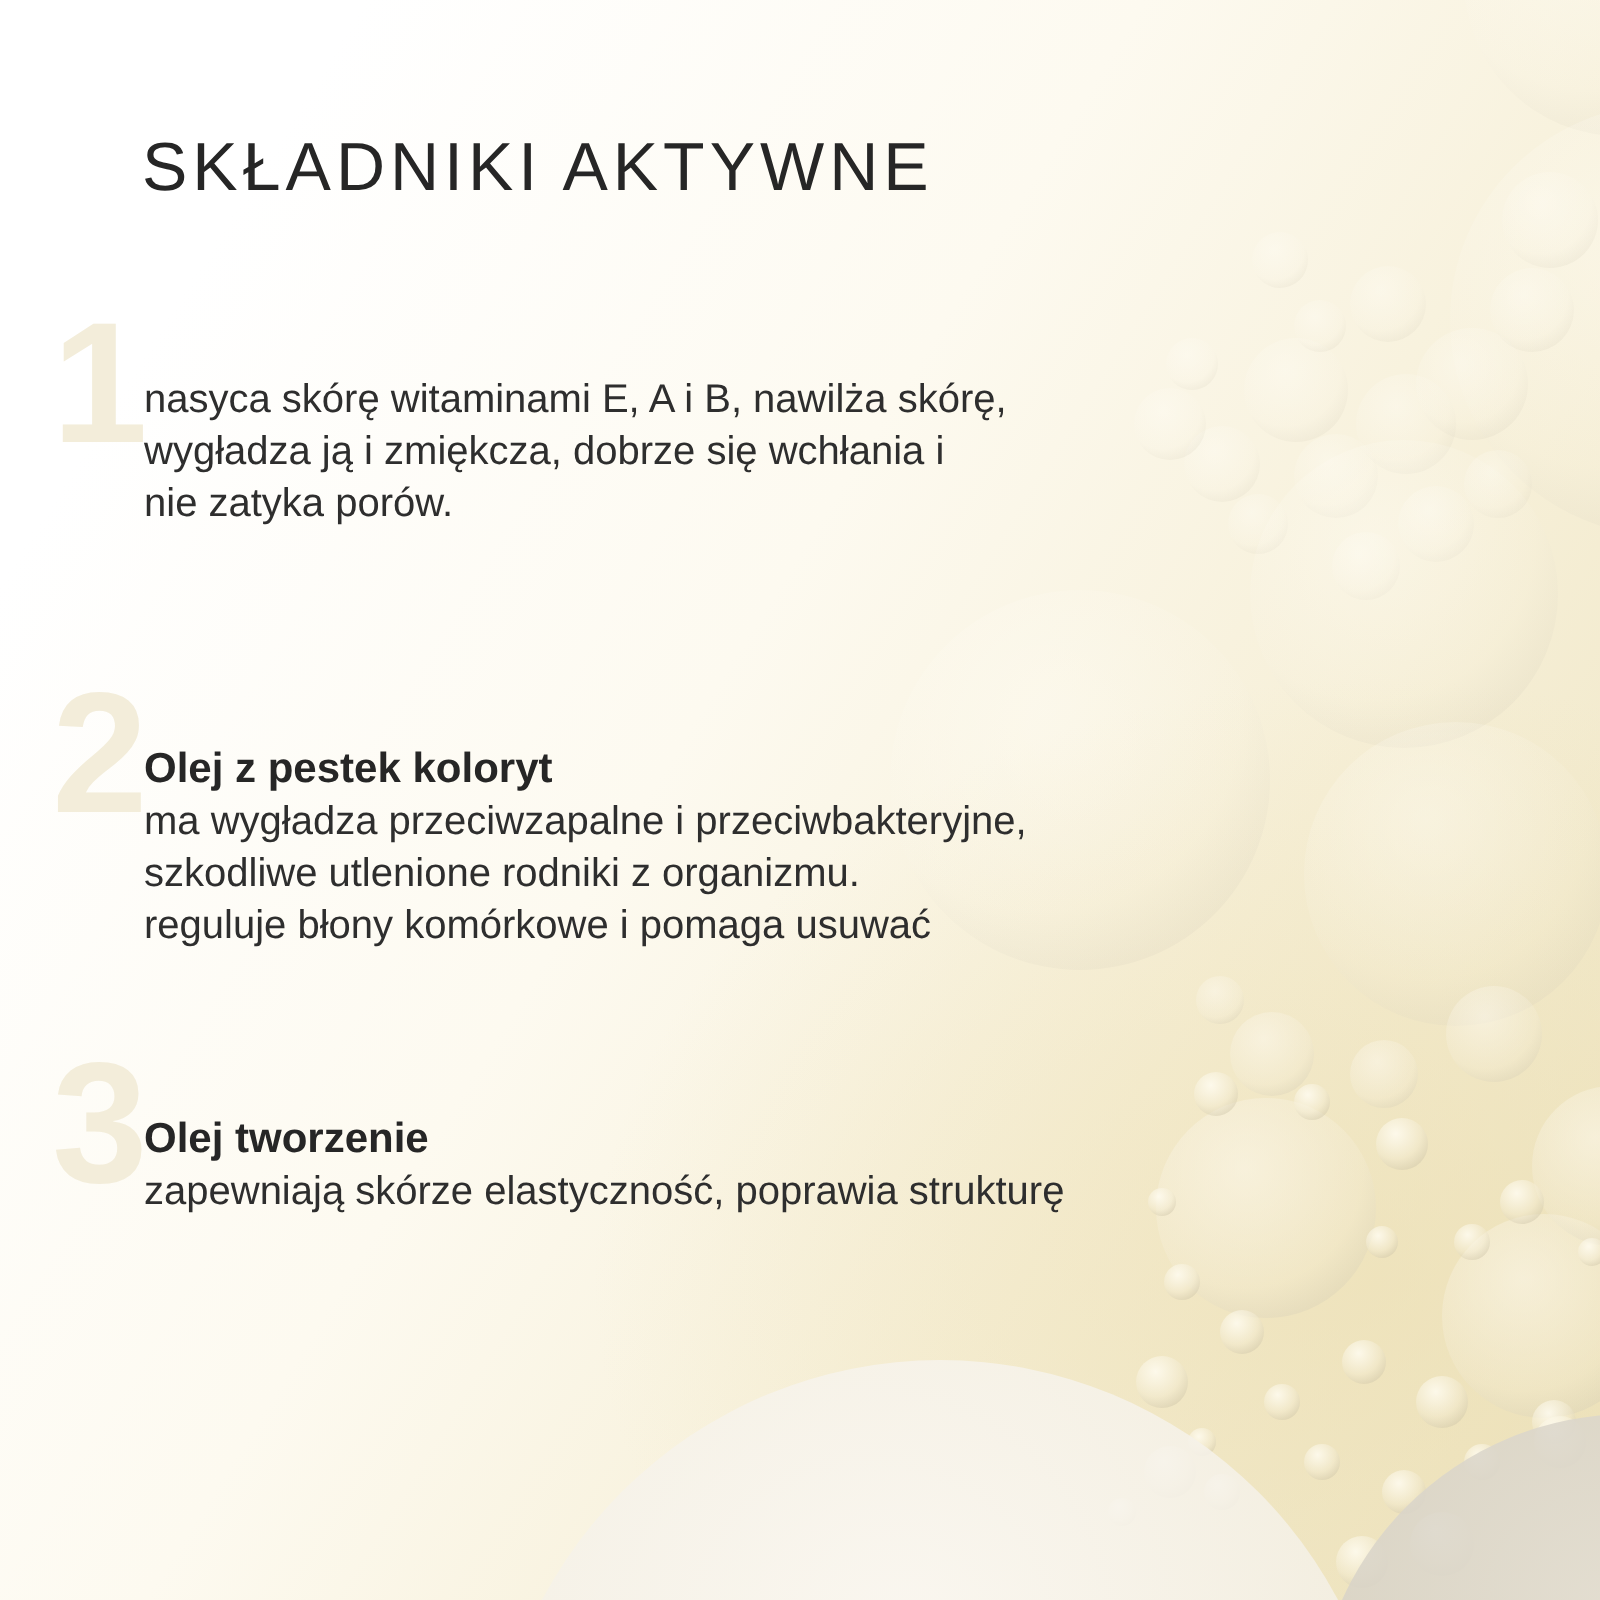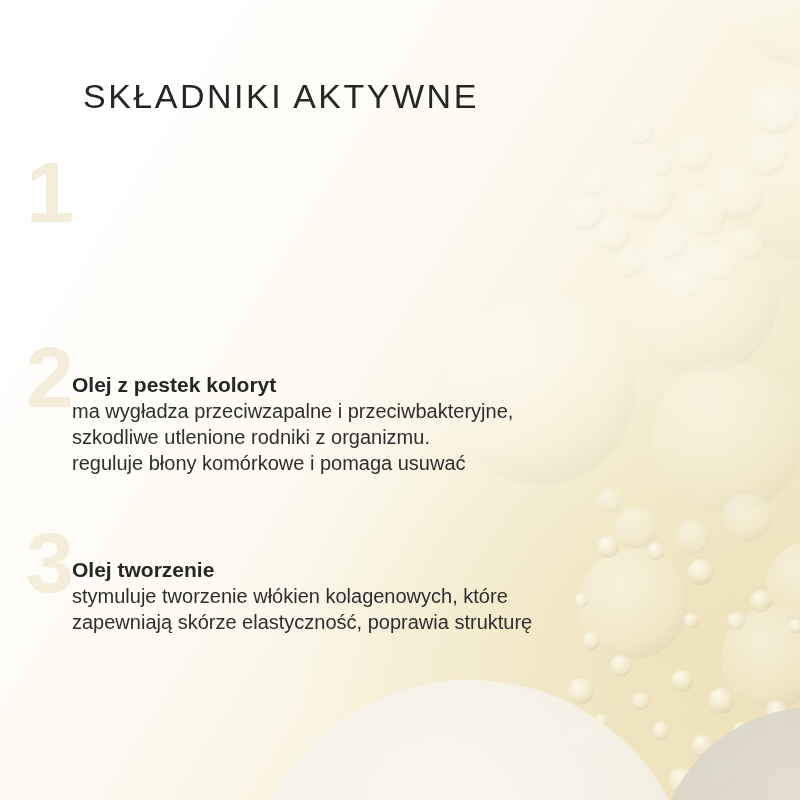--- a/index.html
+++ b/index.html
@@ -23,21 +23,21 @@
   }
   .bubble { position: absolute; border-radius: 50%; }
   .b-f  { background: radial-gradient(circle at 40% 32%, rgba(255,253,246,0.40) 0%, rgba(250,246,234,0.10) 58%, rgba(198,190,168,0.26) 94%, rgba(198,190,168,0.08) 100%); }
   .b-m  { background: radial-gradient(circle at 40% 32%, rgba(253,249,238,0.55) 0%, rgba(247,241,224,0.22) 60%, rgba(197,189,164,0.42) 93%, rgba(197,189,164,0.14) 100%); }
   .b-s  { background: radial-gradient(circle at 38% 30%, rgba(255,252,241,0.85) 0%, rgba(244,237,214,0.40) 52%, rgba(193,183,153,0.50) 90%, rgba(193,183,153,0.22) 100%); }
   .b-bl { background: radial-gradient(circle at 46% 30%, rgba(250,247,241,0.95) 0%, rgba(243,239,229,0.82) 66%, rgba(203,196,178,0.45) 97%, rgba(203,196,178,0.18) 100%); }
   .b-bd { background: radial-gradient(circle at 46% 30%, rgba(226,221,210,0.92) 0%, rgba(213,208,196,0.85) 64%, rgba(172,164,148,0.55) 96%, rgba(172,164,148,0.25) 100%); }
 
   .title {
     position: absolute; left: 71px; top: 64px;
-    margin: 12px;
+    margin: 0;
     font-size: 34px; font-weight: 400;
     letter-spacing: 2.5px;
     line-height: 40px;
     color: #262626;
   }
   .sections { position: absolute; inset: 0; }
   .section { position: absolute; left: 72px; }
   .num {
     position: absolute; left: -46px; top: -38px;
     font-size: 86px; font-weight: 700; line-height: 1;
@@ -118,32 +118,36 @@
       <div class="bubble b-s" style="left: 602px; top: 737px; width: 18px; height: 18px;"></div>
       <div class="bubble b-s" style="left: 554px; top: 749px; width: 14px; height: 14px;"></div>
       <div class="bubble b-s" style="left: 767px; top: 708px; width: 26px; height: 26px;"></div>
       <div class="bubble b-bl" style="left: 245px; top: 680px; width: 450px; height: 450px;"></div>
       <div class="bubble b-bd" style="left: 657px; top: 707px; width: 316px; height: 316px;"></div>
     </div>
   <h1 class="title">SKŁADNIKI AKTYWNE</h1>
   <div class="sections">
       <div class="section" style="top: 187px;">
         <div class="num">1</div>
+        <div class="body">
+          <div class="line">nasyca skórę witaminami E, A i B, nawilża skórę,</div>
+          <div class="line">wygładza ją i zmiękcza, dobrze się wchłania i</div>
+          <div class="line">nie zatyka porów.</div>
+        </div>
       </div>
       <div class="section" style="top: 372px;">
         <div class="num">2</div>
         <h2 class="heading">Olej z pestek koloryt</h2>
         <div class="body">
           <div class="line">ma wygładza przeciwzapalne i przeciwbakteryjne,</div>
           <div class="line">szkodliwe utlenione rodniki z organizmu.</div>
           <div class="line">reguluje błony komórkowe i pomaga usuwać</div>
         </div>
       </div>
       <div class="section" style="top: 557px;">
         <div class="num">3</div>
         <h2 class="heading">Olej tworzenie</h2>
         <div class="body">
-          <div class="line">stymuluje tworzenie włókien kolagenowych, które</div>
           <div class="line">zapewniają skórze elastyczność, poprawia strukturę</div>
         </div>
       </div>
     </div>
 </div>
 
 </body></html>

